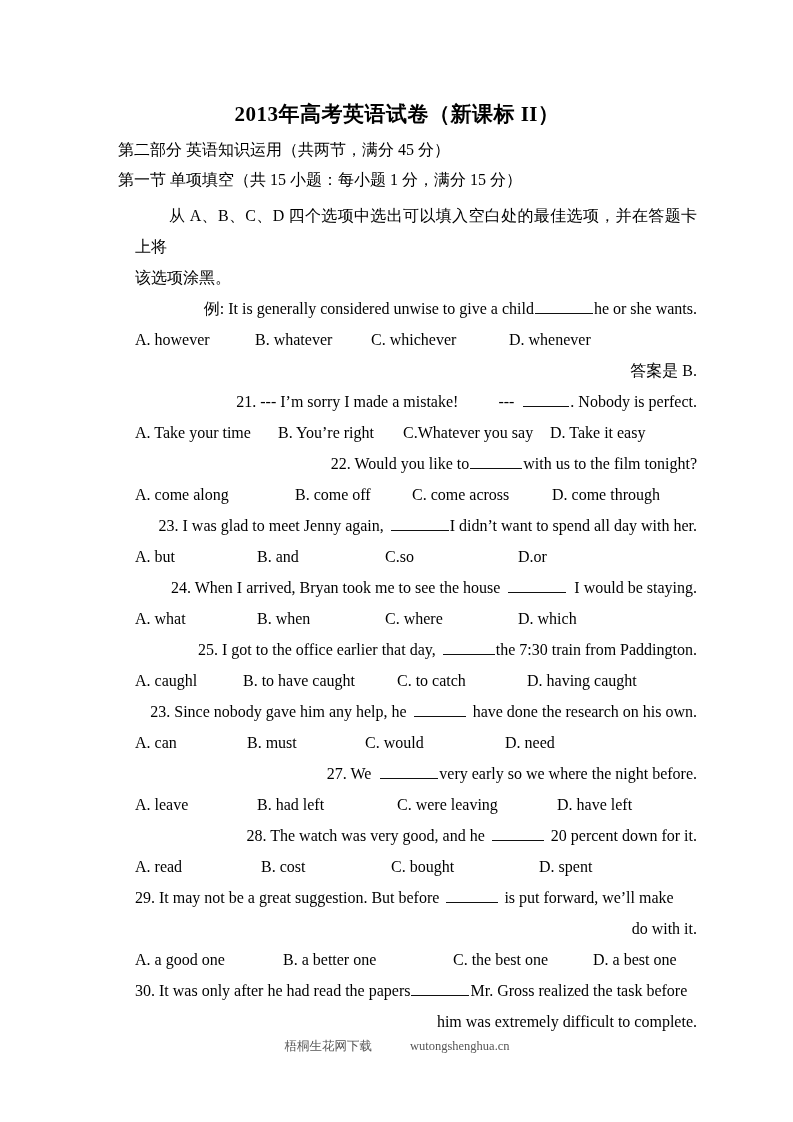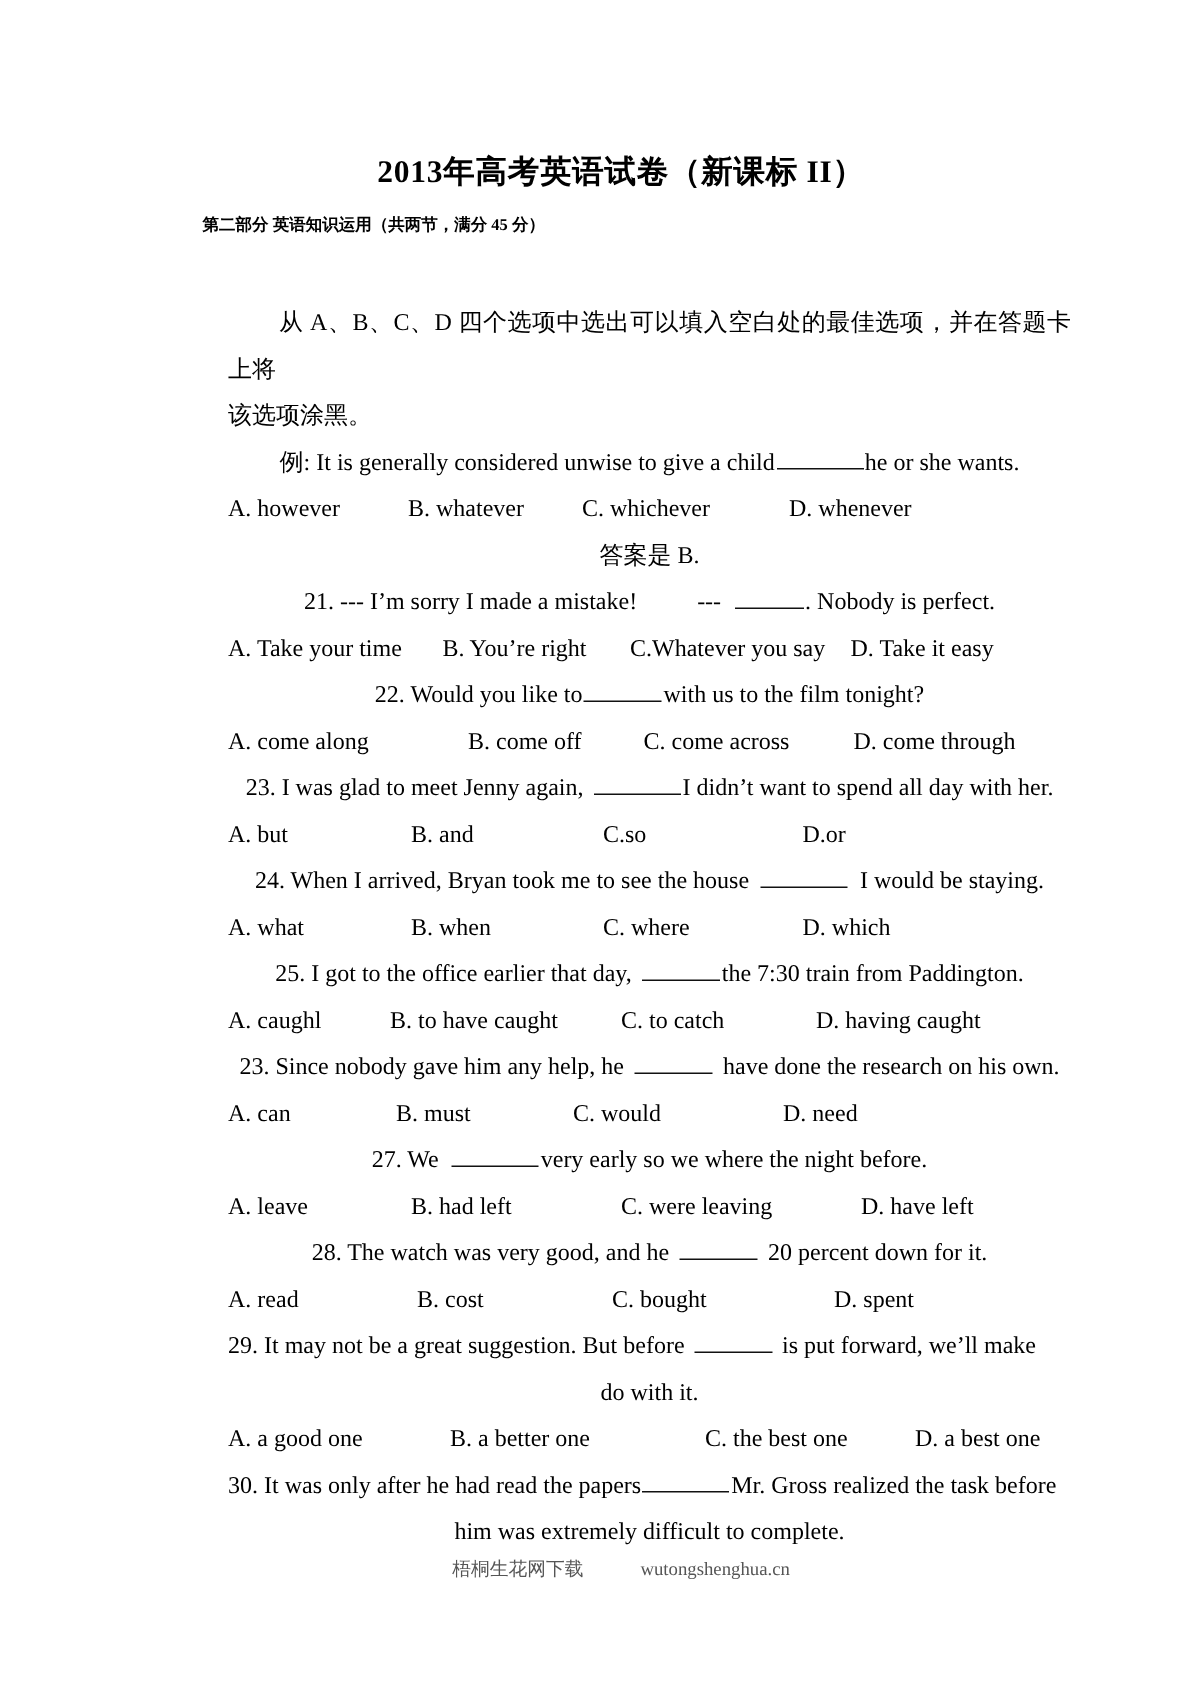--- a/index.html
+++ b/index.html
@@ -13,39 +13,38 @@
     position: relative;
     font-family: "Liberation Serif", "DejaVu Serif", serif;
     color: #000000;
     overflow: hidden;
   }
   .page {
     position: absolute;
     left: 0; top: 0;
     width: 749px;
     height: 1122px;
-    margin-left: 17px;
   }
   .doc-title {
     position: absolute;
     left: 118px;
     top: 100px;
     width: 558px;
     text-align: center;
     font-size: 21px;
     font-weight: bold;
     letter-spacing: 0.5px;
     line-height: 28px;
   }
   .sec-head {
     position: absolute;
     left: 118px;
     top: 138px;
-    font-size: 11px;
-    font-weight: bold;
+    font-size: 16px;
+    font-weight: normal;
     line-height: 24px;
     white-space: nowrap;
   }
   .sub-head {
     position: absolute;
     left: 118px;
     top: 168px;
     font-size: 16px;
     line-height: 24px;
     white-space: nowrap;
@@ -65,21 +64,21 @@
   }
   .para.indent {
     text-indent: 34px;
   }
   .q-line {
     margin: 0;
     text-align: justify;
     text-justify: inter-word;
   }
   .q-line.lastline {
-    text-align: center;
+    text-align: right;
   }
   .opts {
     margin: 0;
     display: flex;
     width: 100%;
     white-space: nowrap;
   }
   .opt {
     display: inline-block;
   }
@@ -108,20 +107,21 @@
 </style>
 </head>
 <body>
 
 <div class="page">
 
   <div class="doc-title">2013年高考英语试卷（新课标 II）</div>
 
   <div class="sec-head">第二部分  英语知识运用（共两节，满分 45 分）</div>
 
+  <div class="sub-head">第一节  单项填空（共 15 小题：每小题 1 分，满分 15 分）</div>
 
   <div class="body-block">
 
     <p class="para indent">从 A、B、C、D 四个选项中选出可以填入空白处的最佳选项，并在答题卡上将</p>
     <p class="para">该选项涂黑。</p>
 
     <p class="q-line lastline"><span>例: It is generally considered unwise to give a child</span><span class="blank w3"></span><span>he or she wants.</span></p>
 
     <p class="opts">
       <span class="opt" style="width:120px">A. however</span>

